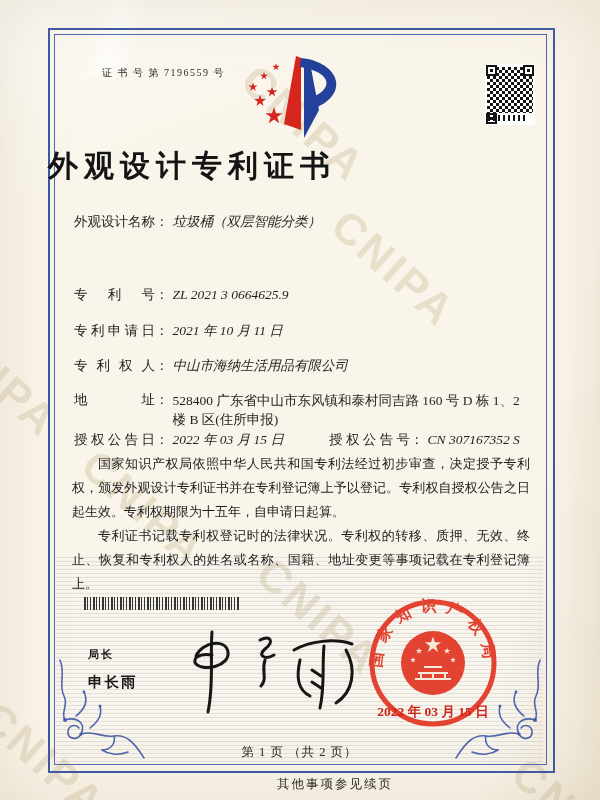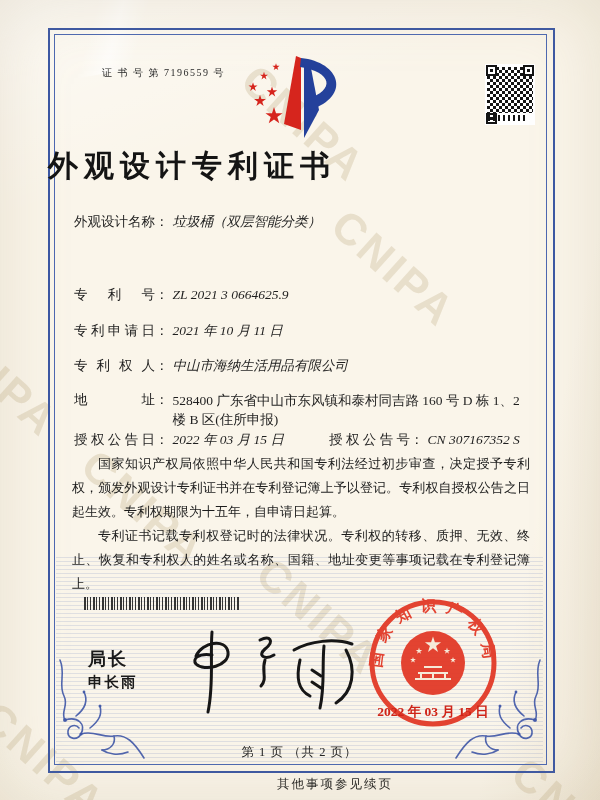--- a/index.html
+++ b/index.html
@@ -37,21 +37,21 @@
   .lbl{display:inline-block;width:81px;text-align:justify;text-align-last:justify;vertical-align:top;}
   .val{margin-left:4px;font-style:italic;}
   .val-block{display:inline-block;width:366px;vertical-align:top;line-height:19px;margin-left:4px;}
   .grant2{position:absolute;left:255px;top:0;}
   .paras{position:absolute;left:72px;top:452px;width:458px;font-size:13px;line-height:24px;
     text-align:justify;color:#1c1c1c;}
   .paras p{margin:0;text-indent:2em;}
   .barcode{position:absolute;left:84px;top:597px;width:156px;height:13px;opacity:.88;
     background:repeating-linear-gradient(90deg,#1c1c1c 0 1px,transparent 1px 3px),
                repeating-linear-gradient(90deg,#1c1c1c 0 2px,transparent 2px 9px);}
-  .sig-title{position:absolute;left:88px;top:647px;font-size:18px;font-weight:600;color:#1a1a1a;letter-spacing:2px;}
+  .sig-title{position:absolute;left:88px;top:647px;font-size:11px;font-weight:600;color:#1a1a1a;letter-spacing:2px;}
   .sig-name{position:absolute;left:88px;top:673px;font-size:14.5px;font-weight:600;color:#1a1a1a;letter-spacing:2px;}
   .signature{position:absolute;left:168px;top:618px;}
   .seal{position:absolute;left:366px;top:596px;opacity:.95;}
   .seal-date{position:absolute;left:362px;top:703px;width:142px;text-align:center;
     color:#cf2418;font-size:13.5px;font-weight:600;}
   .orn{position:absolute;top:658px;}
   .orn-l{left:56px;}
   .orn-r{left:452px;transform:scaleX(-1);}
   .page-no{position:absolute;left:48px;top:744px;width:503px;text-align:center;
     font-size:12.5px;letter-spacing:1px;color:#222;}

